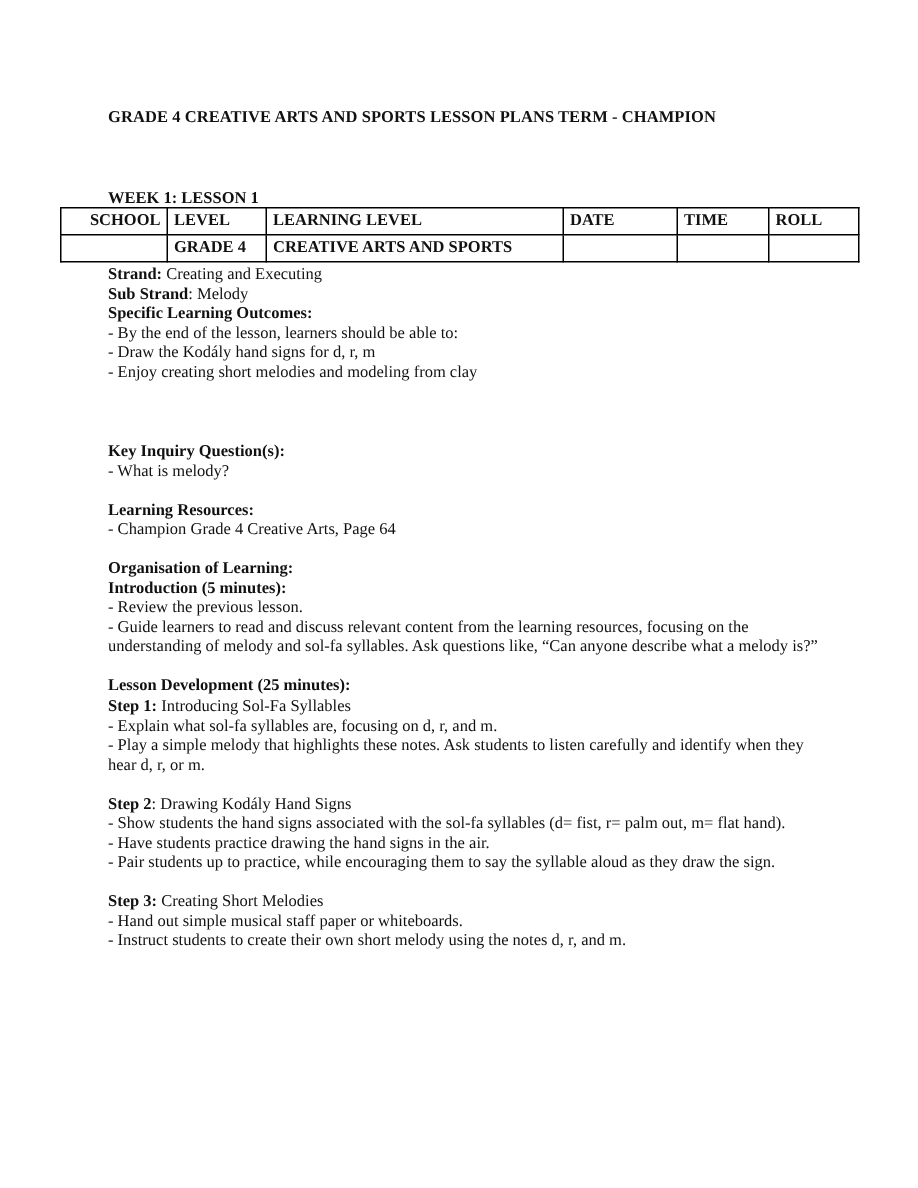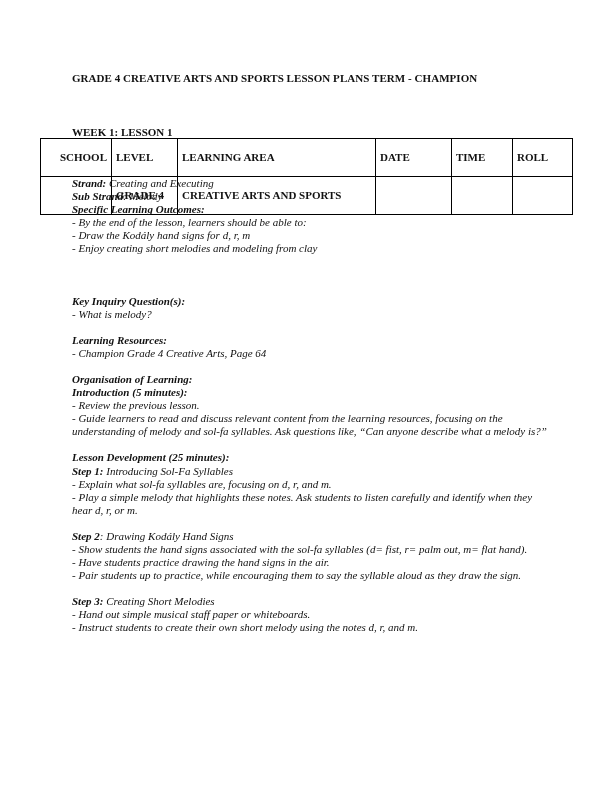--- a/index.html
+++ b/index.html
@@ -14,49 +14,49 @@
     .week-title {
       position: absolute; left: 72px; top: 100px;
       font-size: 11px; font-weight: bold; margin-top: 26px;
     }
     table.info {
       position: absolute; left: 40px; top: 138px;
       width: 533px; border-collapse: collapse;
       font-size: 11px; font-weight: bold;
     }
     table.info td {
-      border: 1px solid #000; height: 13px; padding: 12px 4px; line-height: 13px;
+      border: 1px solid #000; height: 13px; padding: 2px 4px; line-height: 13px;
       white-space: nowrap;
     }
     table.info td.c-school { width: 62px; text-align: right; }
     table.info td.c-level { width: 57px; }
     table.info td.c-area { width: 189px; }
     table.info td.c-date { width: 67px; }
     table.info td.c-time { width: 52px; }
     .content {
       position: absolute; left: 72px; top: 177px; width: 480px;
       font-size: 11px; line-height: 13.1px;
     }
-    .content p { margin: 0; font-style: italic; }
+    .content p { margin: 0; }
     .b { font-weight: bold; }
     .gap { height: 13px; }
     .gap2 { height: 26px; }
   </style>
 </head>
 <body>
 
 <div class="page-title">GRADE 4 CREATIVE ARTS AND SPORTS LESSON PLANS TERM - CHAMPION</div>
 <div class="week-title">WEEK 1: LESSON 1</div>
 
 <table class="info">
   <tbody>
       <tr>
     <td class="c-school">SCHOOL</td>
     <td class="c-level">LEVEL</td>
-    <td class="c-area">LEARNING AREA</td>
+    <td class="c-area">LEARNING LEVEL</td>
     <td class="c-date">DATE</td>
     <td class="c-time">TIME</td>
     <td class="c-roll">ROLL</td>
   </tr>
   <tr>
     <td></td>
     <td>GRADE 4</td>
     <td>CREATIVE ARTS AND SPORTS</td>
     <td></td>
     <td></td>

